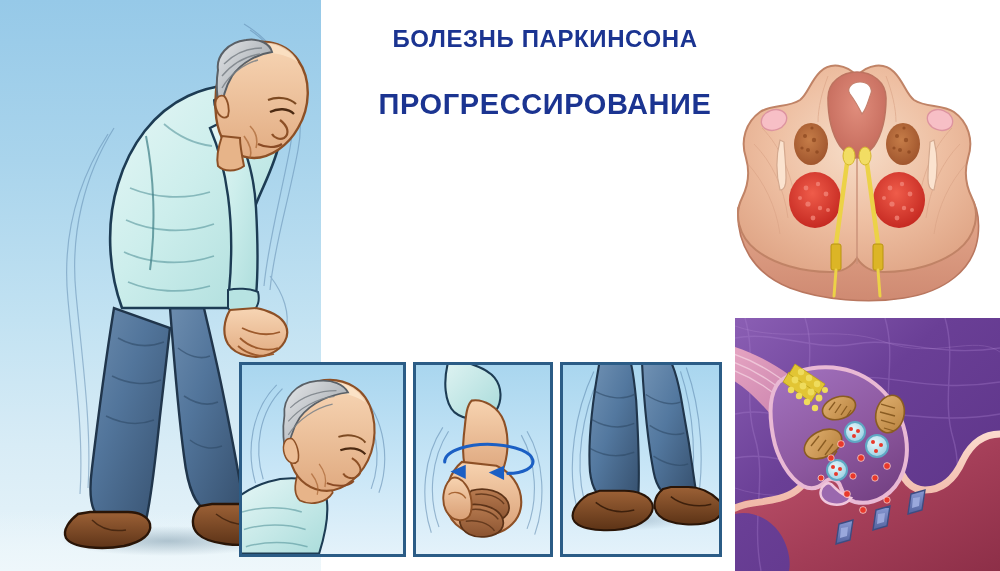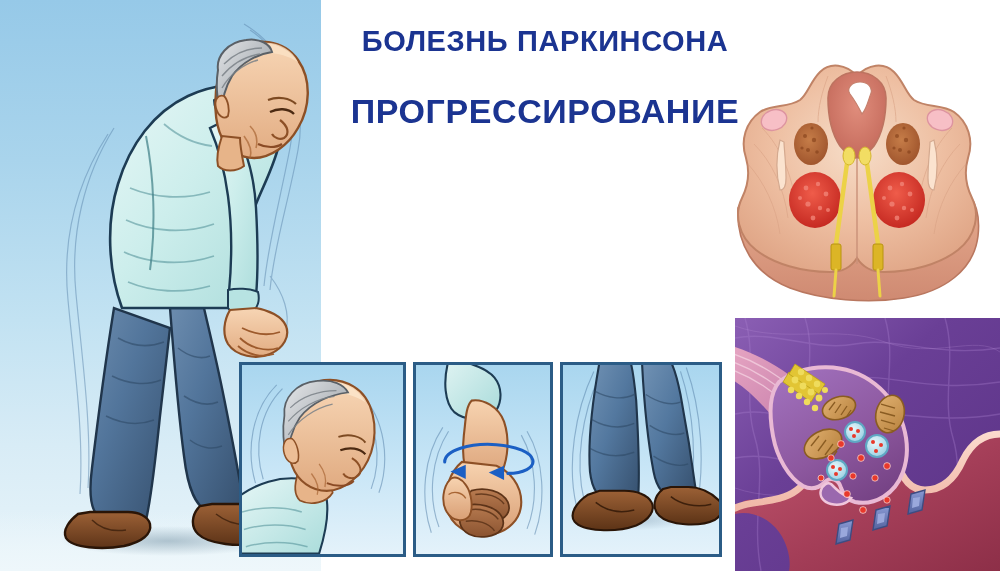--- a/index.html
+++ b/index.html
@@ -24,26 +24,26 @@
   }
 
   
   .title-block{
     position:absolute;left:330px;top:26px;width:430px;
     text-align:center;
   }
   .title-line{
     color:#1b3491;
     font-weight:bold;
-    font-size:29px;
+    font-size:24px;
     letter-spacing:.6px;
     line-height:1.05;
     white-space:nowrap;
   }
-  .title-line.second{margin-top:38px;font-size:34px;}
+  .title-line.second{margin-top:38px;font-size:29px;}
 
   
   .man{position:absolute;left:18px;top:8px;width:300px;height:556px;}
   .man svg{display:block;width:100%;height:100%;}
 
   
   .thumb{
     position:absolute;
     border:3px solid #2b5c86;
     background:linear-gradient(180deg,#a9d6ef 0%,#cbe7f7 60%,#e4f2fa 100%);

